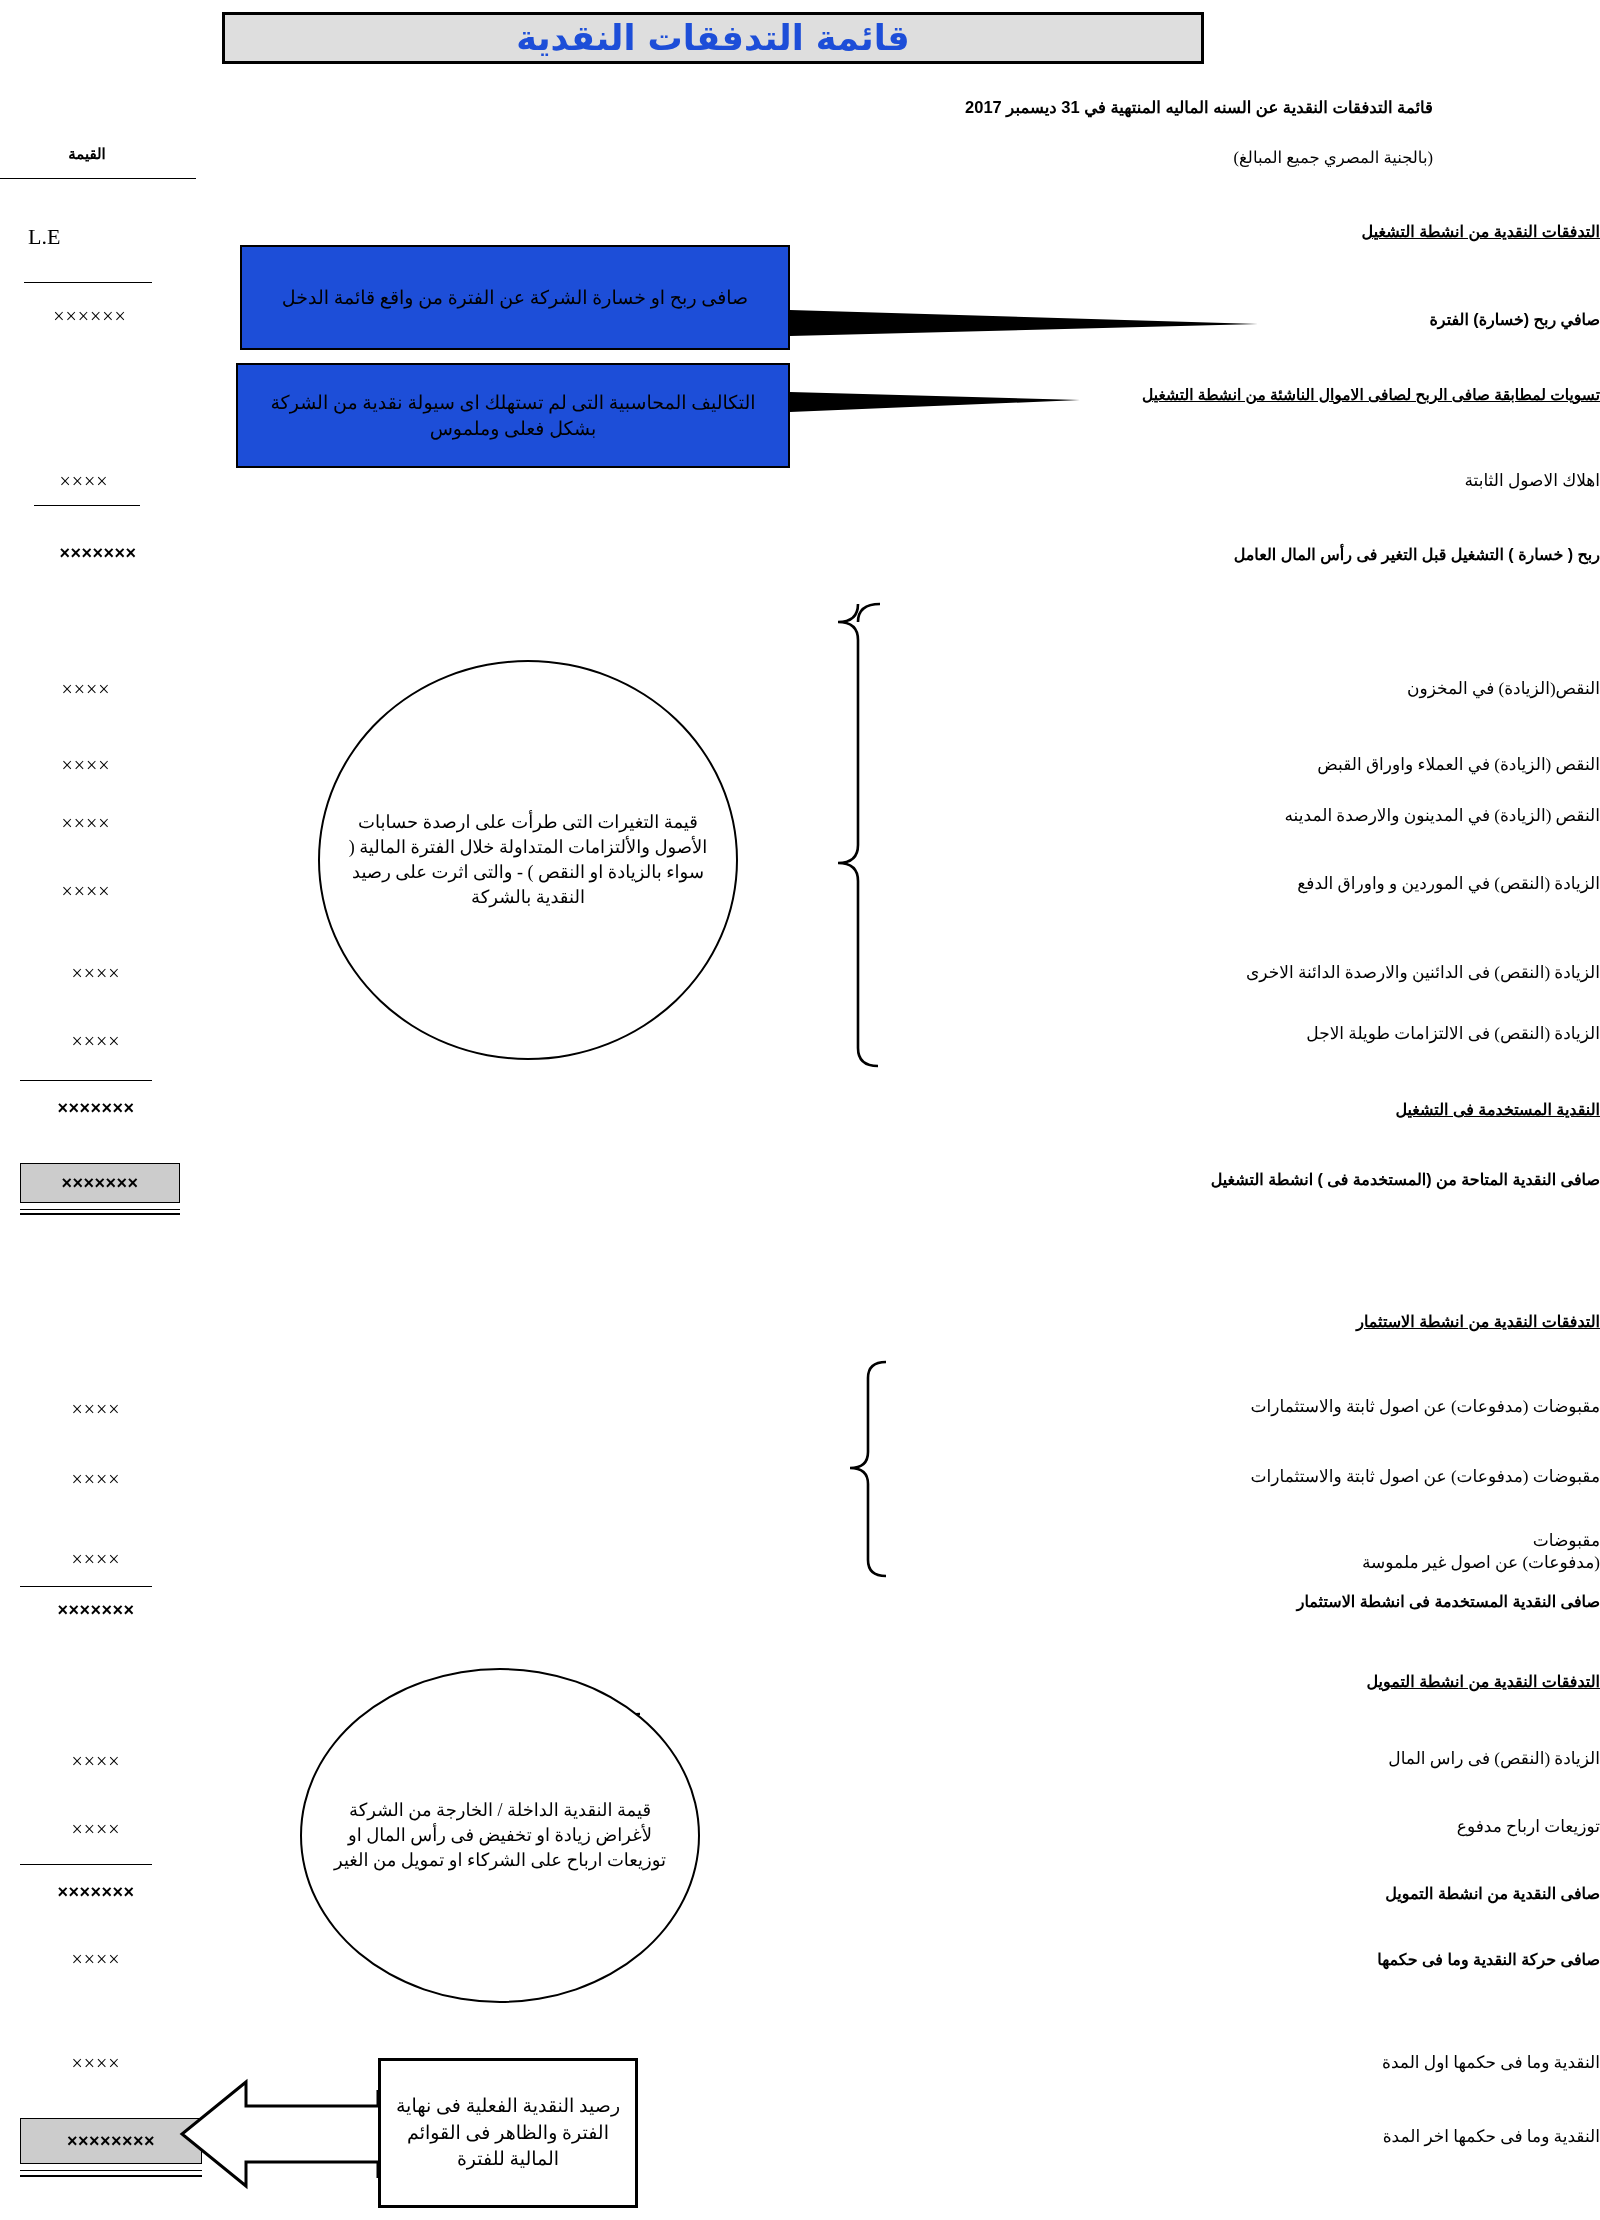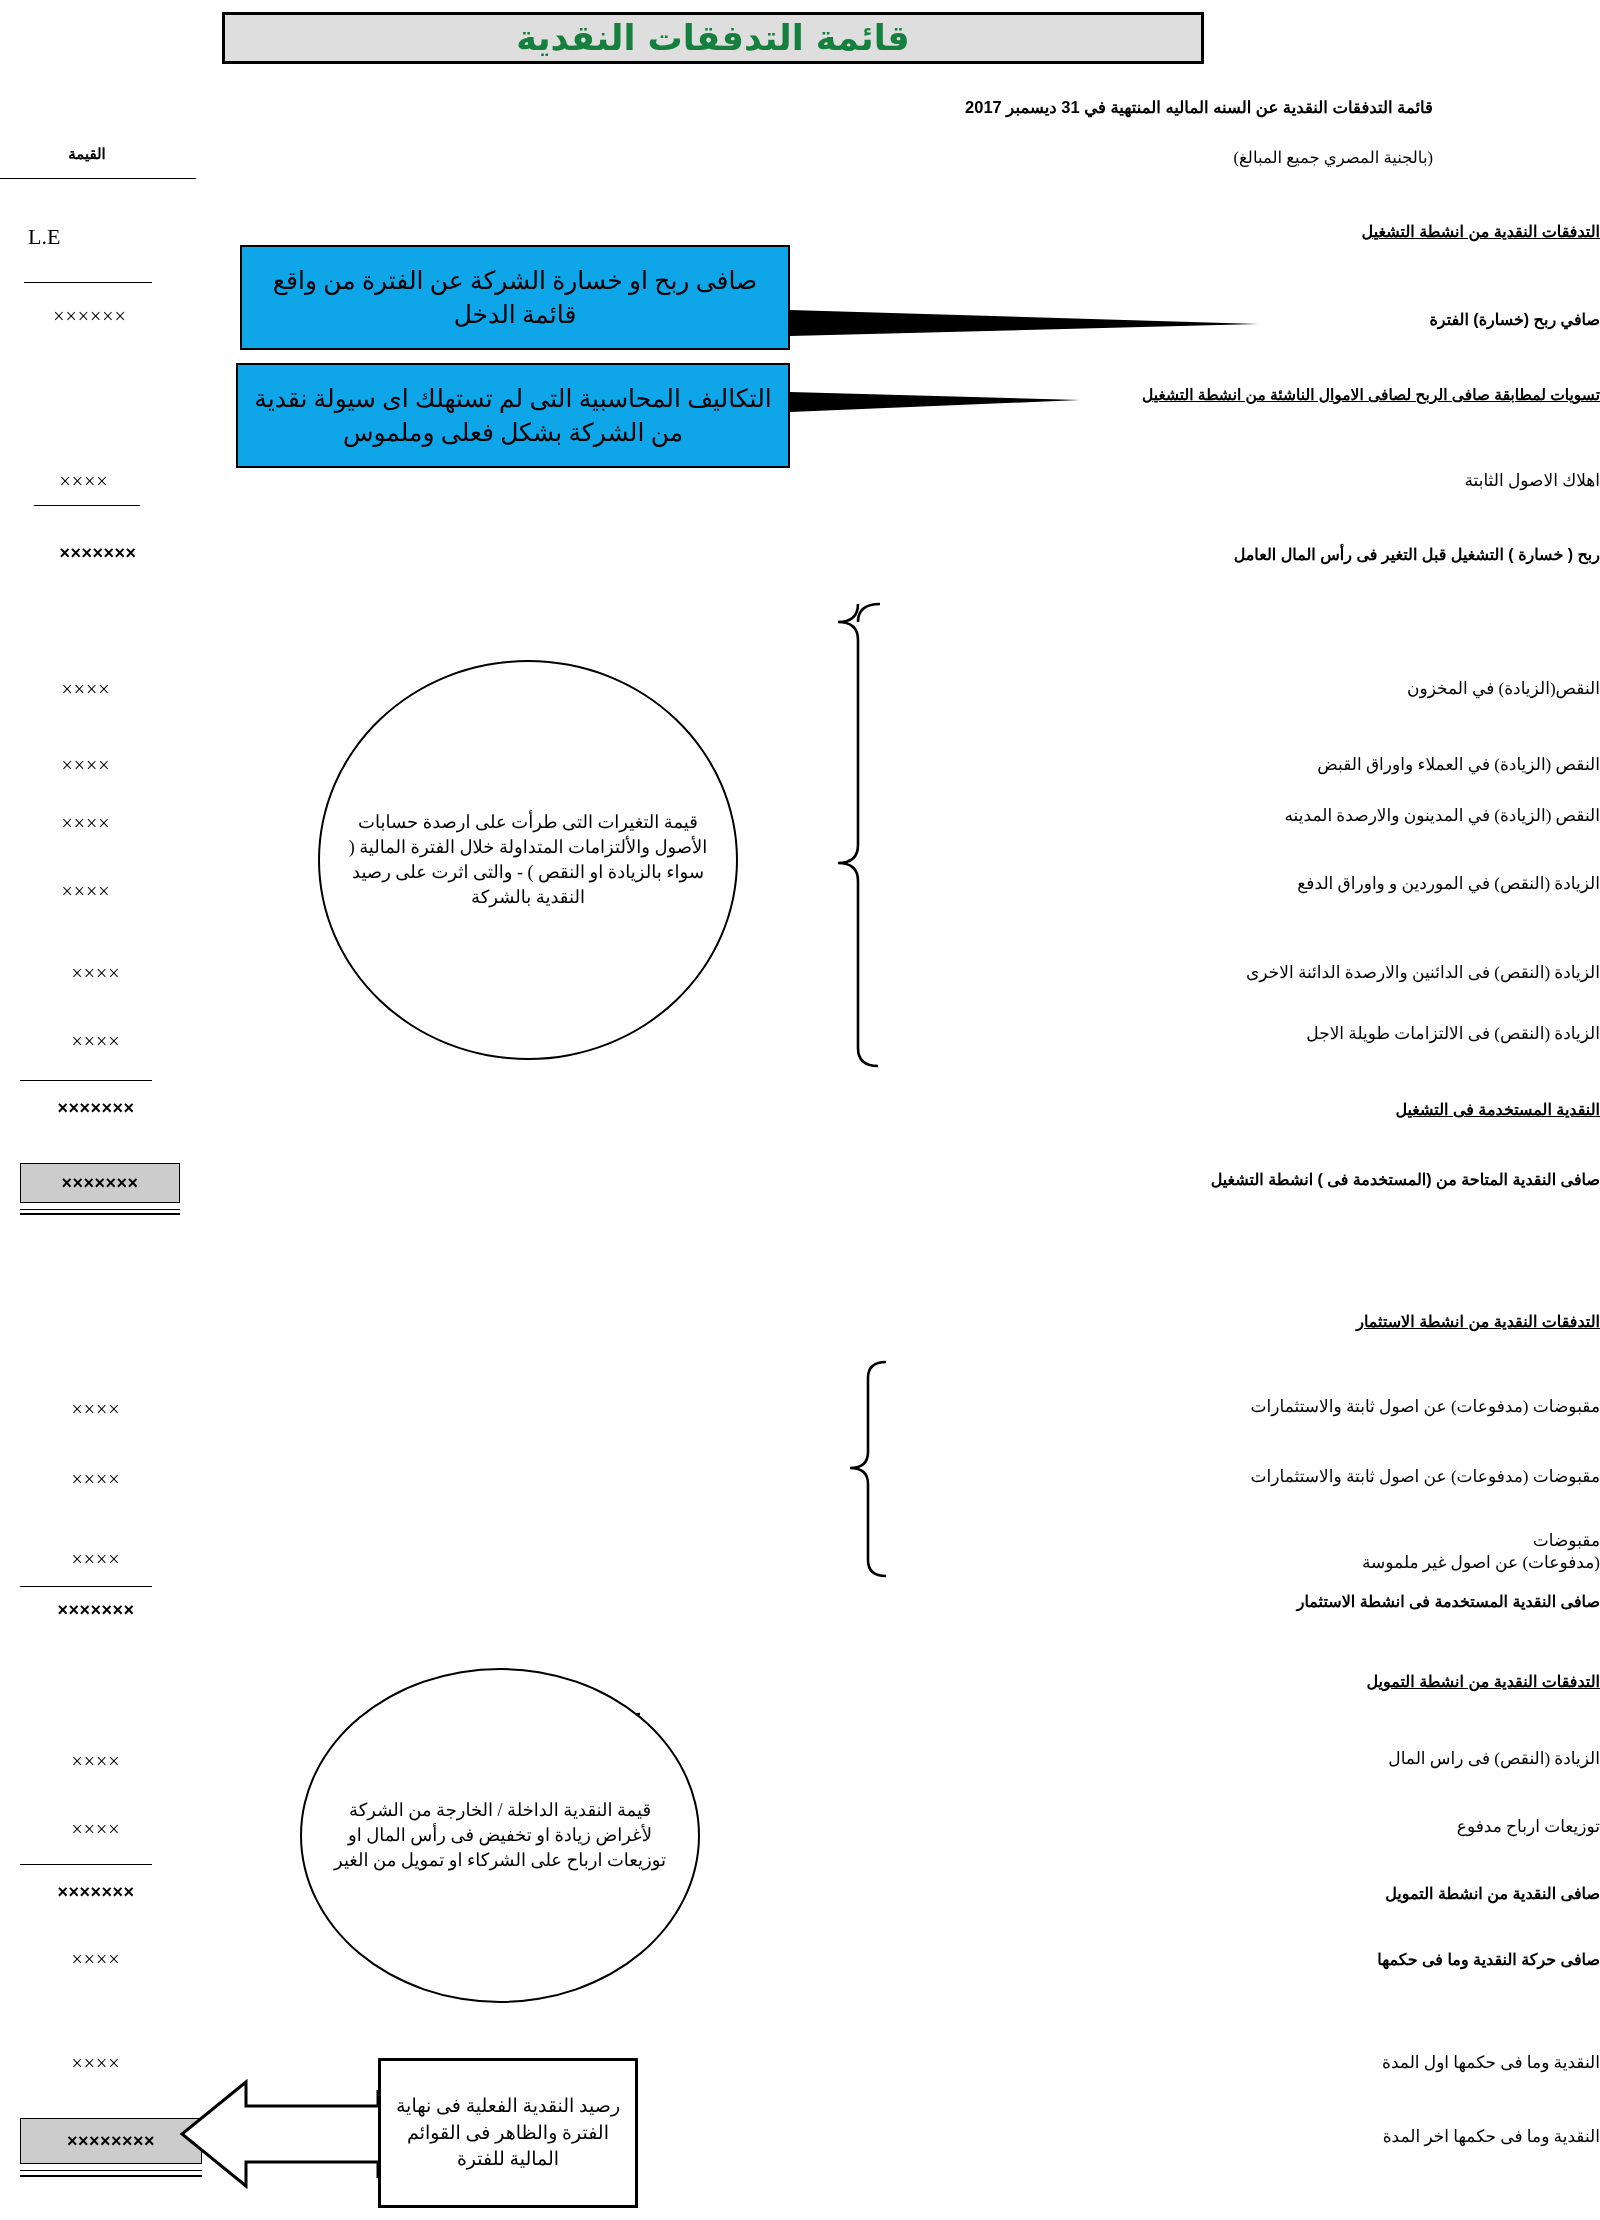--- a/index.html
+++ b/index.html
@@ -32,21 +32,21 @@
     box-sizing: border-box;
     display: flex;
     align-items: center;
     justify-content: center;
   }
   .title-text {
     font-family: "DejaVu Sans", sans-serif;
     font-weight: 700;
     font-size: 35px;
     letter-spacing: 0px;
-    color: #15803d;
+    color: #1d4ed8;
     white-space: nowrap;
   }
 
   
   .hdr-line {
     position: absolute;
     right: 167px;
     text-align: right;
     font-family: "Liberation Sans", sans-serif;
     font-weight: bold;
@@ -127,26 +127,26 @@
     line-height: 1.25;
     white-space: pre-line;
   }
   .lbl.b { font-family: "Liberation Sans", sans-serif; font-weight: bold; font-size: 16px; }
   .lbl.u { text-decoration: underline; }
 
   
   .callout-rect {
     position: absolute;
     border: 2.4px solid #000;
-    background: #0ea5e9;
-    box-sizing: border-box;
-    direction: rtl;
-    text-align: center;
-    font-family: "Liberation Serif", serif;
-    font-size: 25px;
+    background: #1d4ed8;
+    box-sizing: border-box;
+    direction: rtl;
+    text-align: center;
+    font-family: "Liberation Serif", serif;
+    font-size: 19px;
     line-height: 1.35;
     display: flex;
     align-items: center;
     justify-content: center;
     padding: 4px 8px;
     white-space: pre-line;
     z-index: 5;
   }
 
   

